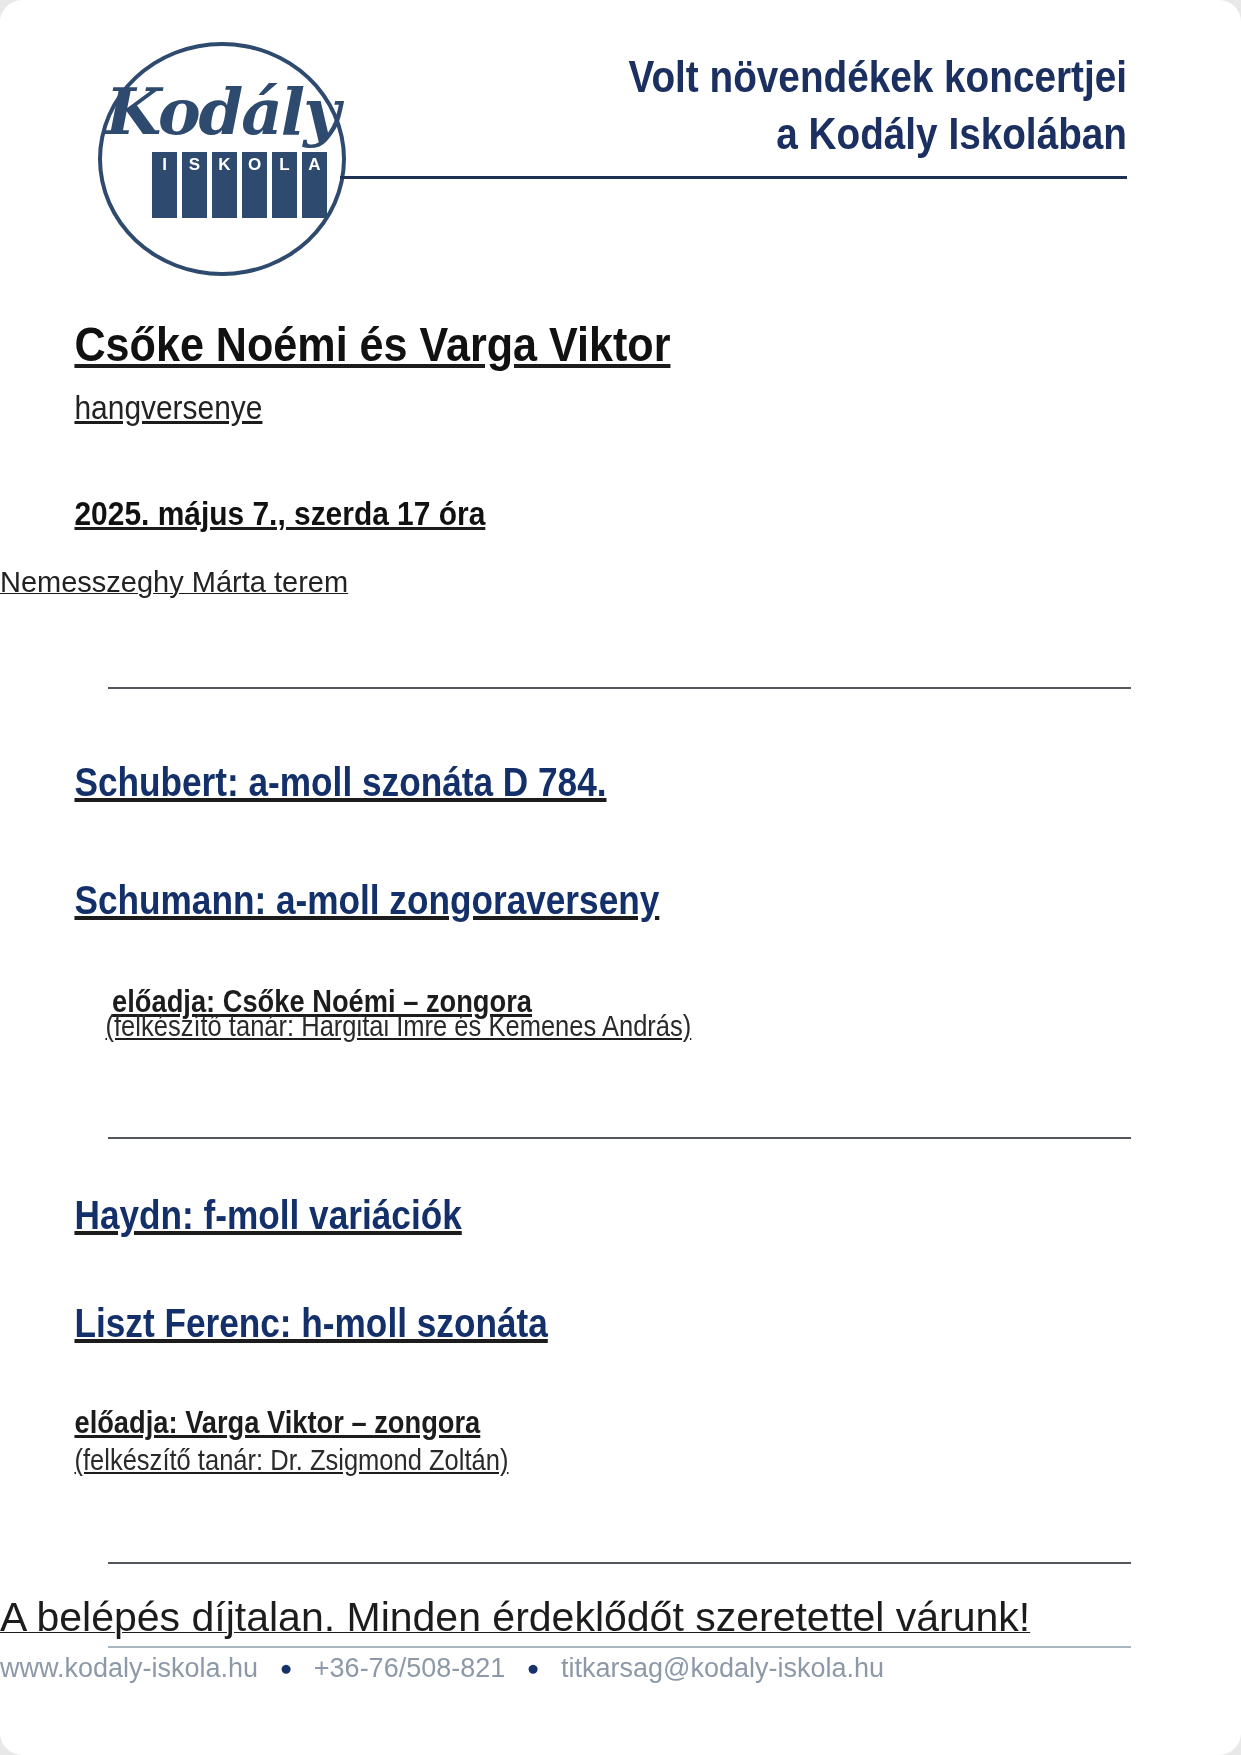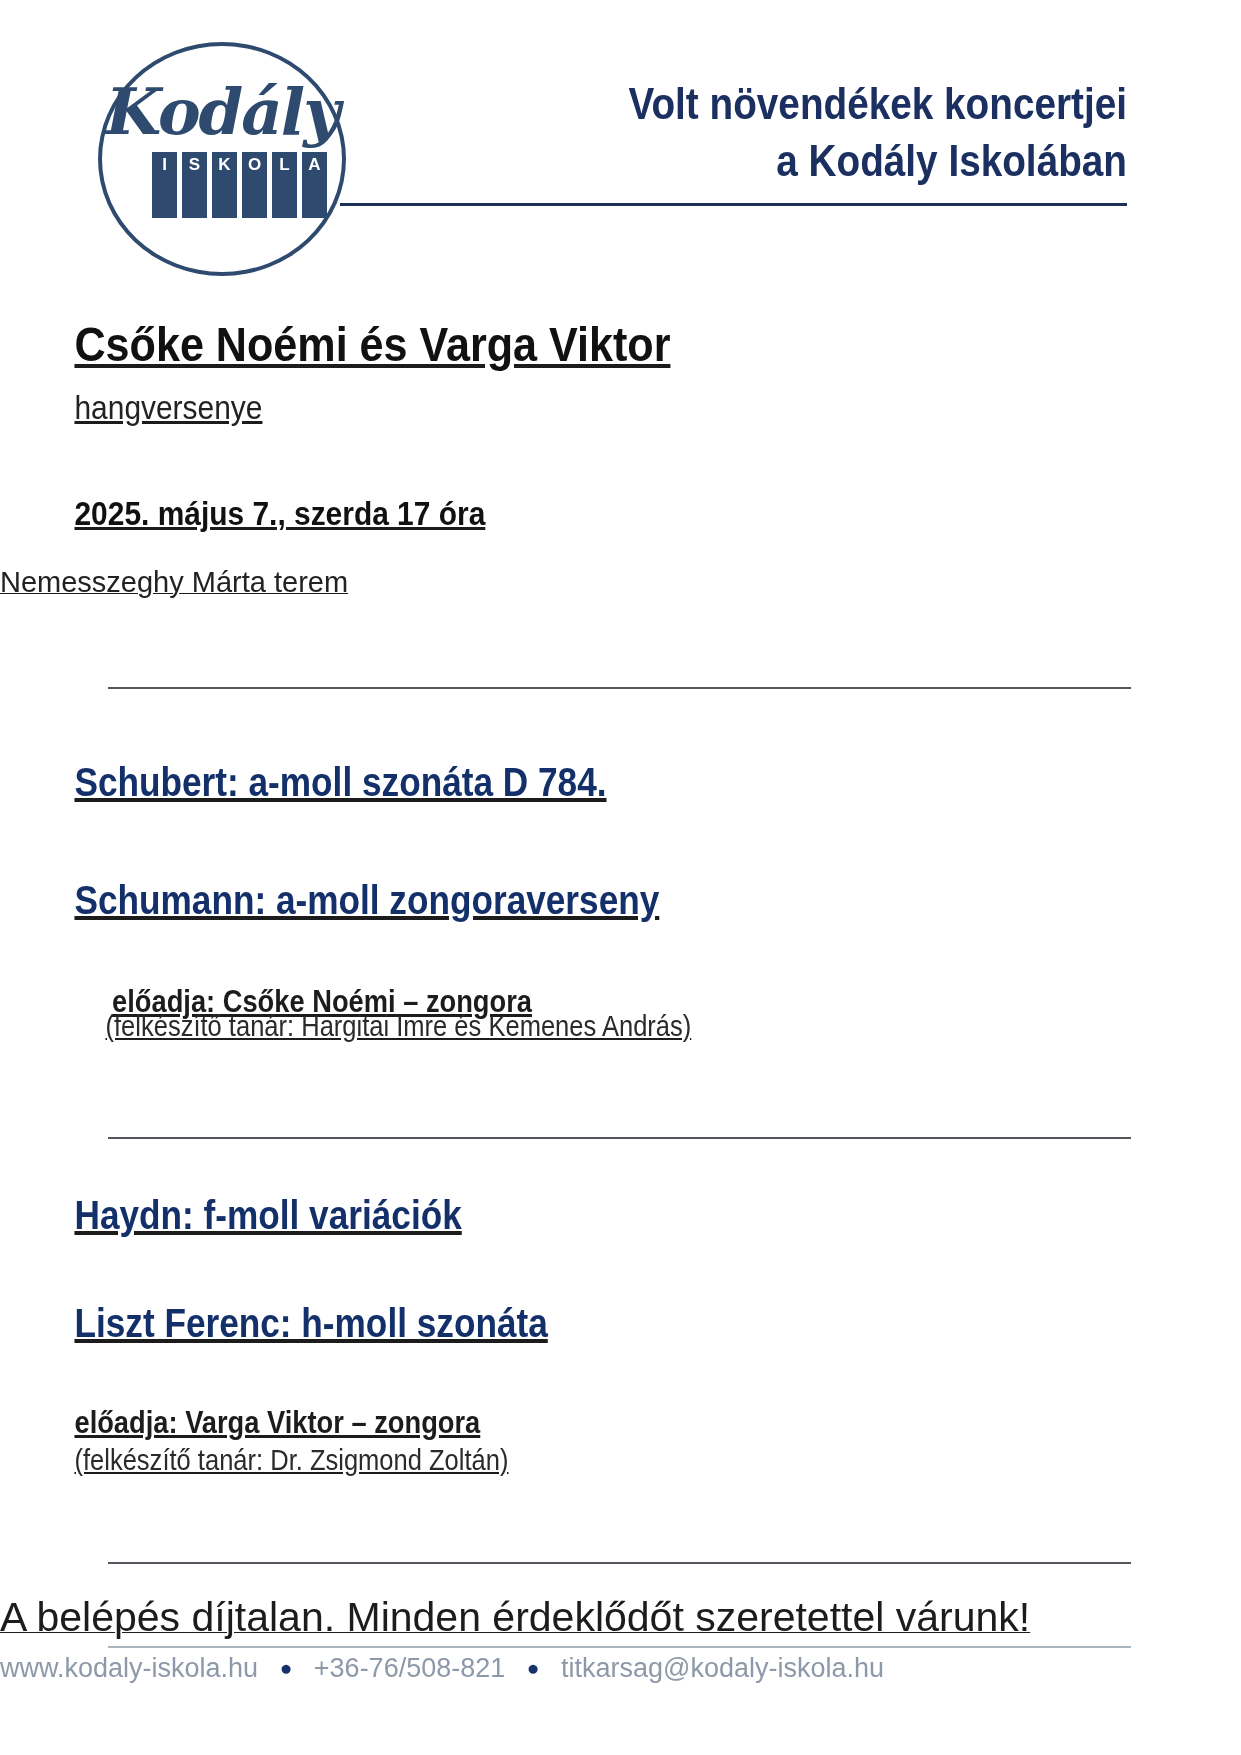--- a/index.html
+++ b/index.html
@@ -4,20 +4,21 @@
 <style>
   html,body{margin:0;padding:0;background:#e8e8e8;}
   .page{
     position:relative;
     width:1241px;height:1755px;
     margin:0 auto;
     background:#ffffff;
     font-family:"Liberation Sans",sans-serif;
     color:#1c1c1c;
     overflow:hidden;
+    border-radius:22px;
   }
   
   .logo{
     position:absolute;left:98px;top:42px;width:240px;height:226px;
     border:4px solid #2e4a6e;border-radius:50%;
   }
   .logo-script{
     position:absolute;left:0;right:0;top:28px;
     text-align:center;
     font-family:"DejaVu Serif",serif;font-style:italic;font-weight:bold;
@@ -31,21 +32,21 @@
     width:25px;height:66px;background:#2e4a6e;
     text-align:center;
   }
   .logo-bar span{
     display:inline-block;margin-top:3px;
     color:#ffffff;font-weight:bold;font-size:17px;
     font-family:"Liberation Sans",sans-serif;
   }
   
   .header{
-    position:absolute;left:340px;right:114px;top:75px;
+    position:absolute;left:340px;right:114px;top:48px;
     text-align:right;
     border-bottom:3px solid #1d3157;
     padding-bottom:14px;
   }
   .header-inner{
     display:block;transform:scaleX(0.88);transform-origin:100% 50%;
     font-weight:bold;font-size:44px;line-height:57px;color:#1b3060;
   }
   
   .line{position:absolute;left:0;right:0;text-align:left;text-decoration:underline;}

